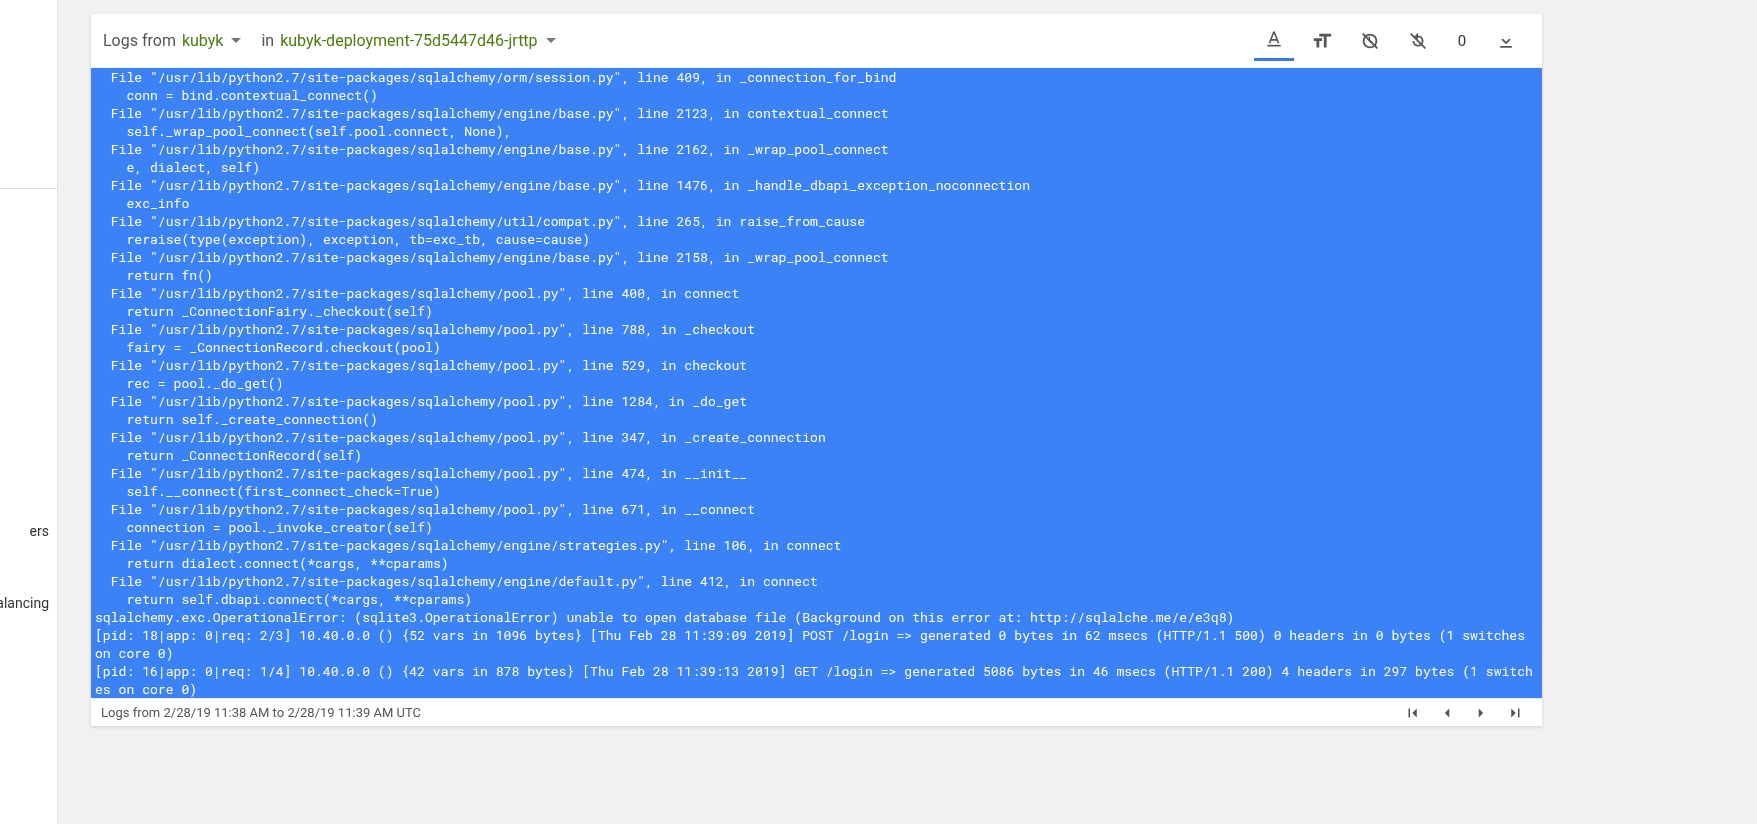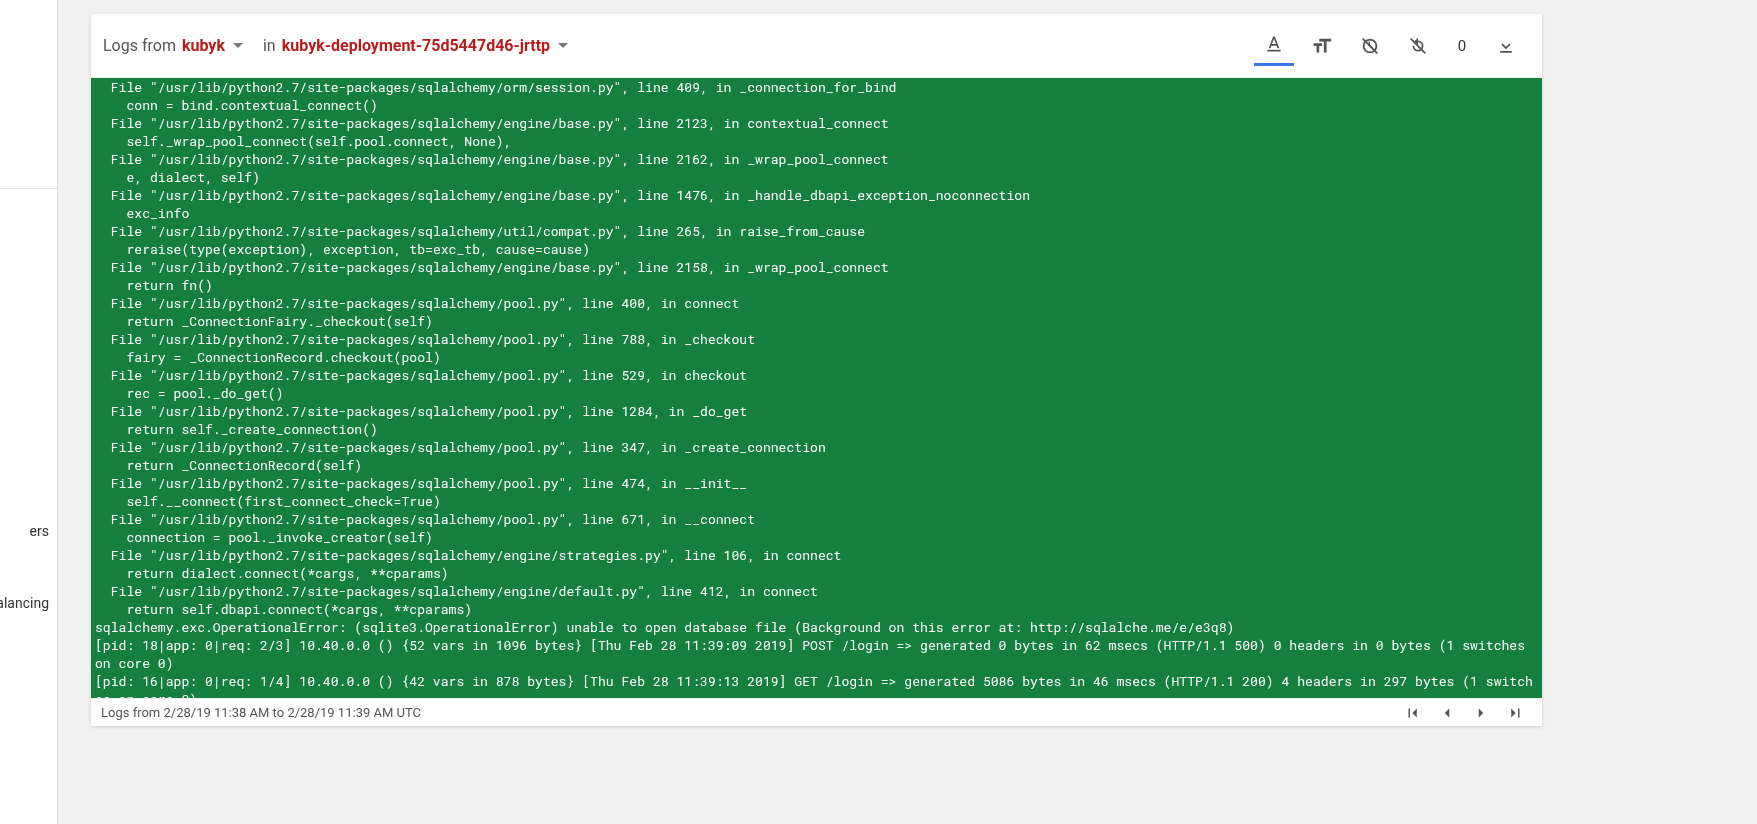--- a/index.html
+++ b/index.html
@@ -39,37 +39,37 @@
     top: 14px;
     right: 214px;
     width: 1451px;
     height: 712px;
     background: #fff;
     box-shadow: 0 1px 3px rgba(0,0,0,0.15);
     display: flex;
     flex-direction: column;
   }
   .header {
-    height: 64px;
+    height: 54px;
     display: flex;
     align-items: center;
     padding: 0 12px;
     border-bottom: 1px solid #eee;
     flex-shrink: 0;
   }
   .selector {
     display: flex;
     align-items: center;
     font-size: 16px;
     color: #333;
     margin-right: 20px;
     cursor: pointer;
   }
   .selector .label { color: #555; margin-right: 6px; }
-  .selector .value { color: #b91c1c; font-weight: 700; }
+  .selector .value { color: #4d7c0f; font-weight: 400; }
   .selector .caret {
     margin-left: 8px;
     width: 0; height: 0;
     border-left: 5px solid transparent;
     border-right: 5px solid transparent;
     border-top: 5px solid #777;
   }
   .spacer { flex: 1; }
   .icon-btn {
     width: 40px; height: 40px;
@@ -81,21 +81,21 @@
   }
   .icon-btn.active { border-bottom: 3px solid #3b78e7; }
   .count-badge {
     font-size: 15px;
     color: #333;
     width: 40px;
     text-align: center;
   }
   .log-body {
     flex: 1;
-    background: #15803d;
+    background: #3b82f6;
     color: #fff;
     font-family: "Roboto Mono", Menlo, Consolas, monospace;
     font-size: 13.1px;
     line-height: 18px;
     padding: 0 4px;
     overflow: hidden;
     white-space: pre-wrap;
     word-break: break-all;
   }
   .footer {

